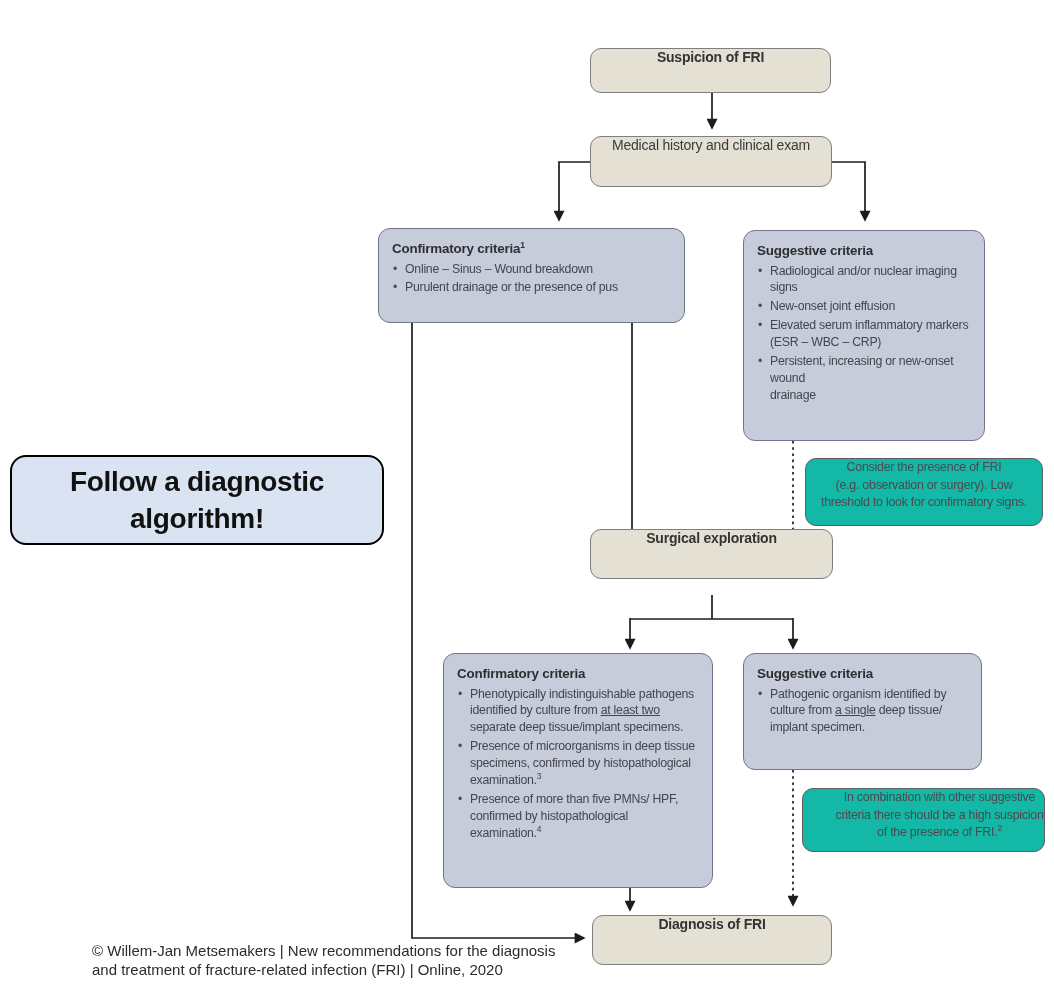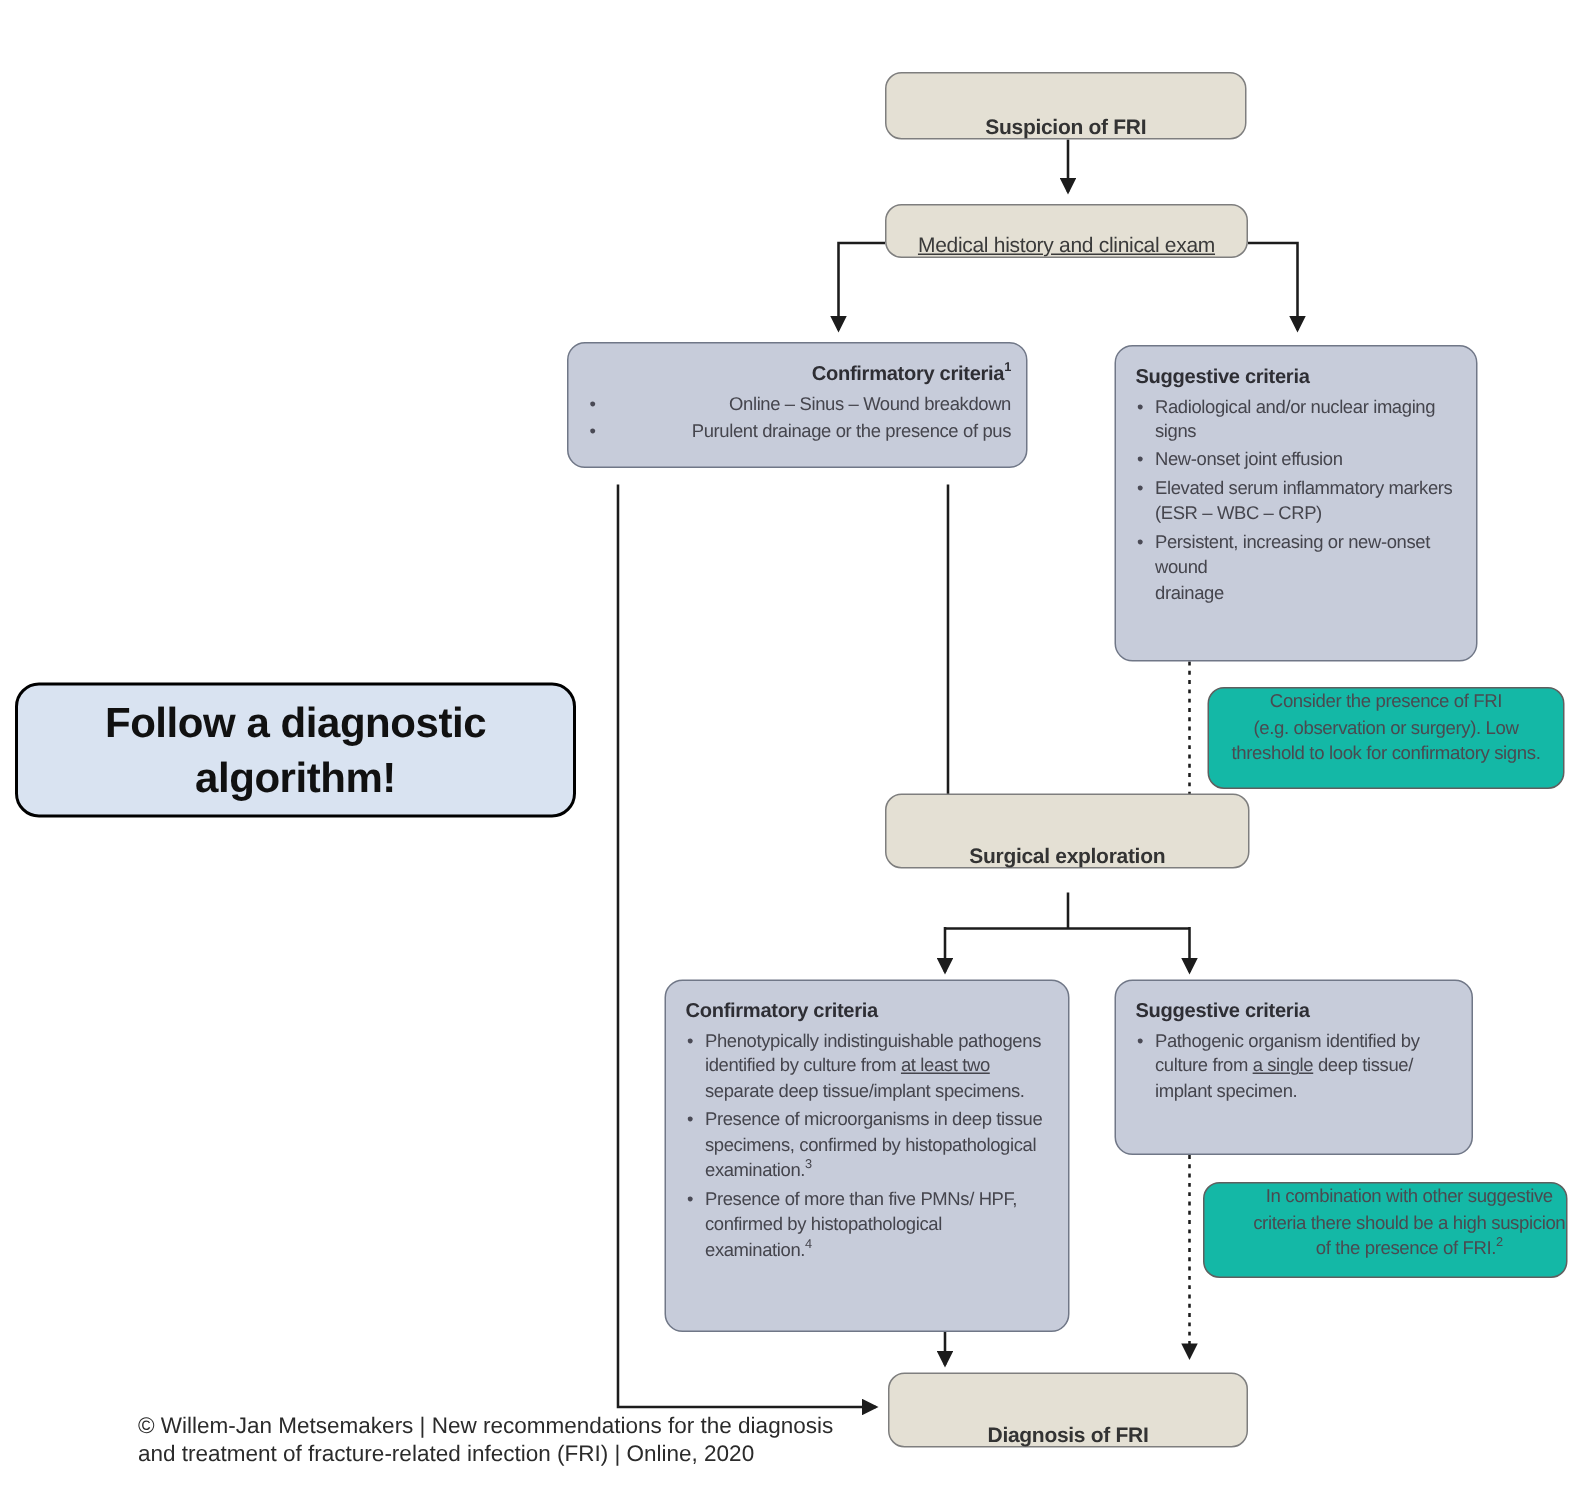--- a/index.html
+++ b/index.html
@@ -10,21 +10,21 @@
     color:#333;
   }
   .layer { position:absolute; left:0; top:0; width:1054px; height:997px; pointer-events:none; }
 
   .box { position:absolute; box-sizing:border-box; }
 
   .beige {
     background:var(--box-beige,#e4e0d4);
     border:1.6px solid var(--border-gray,#7e7e7e);
     border-radius:11px;
-    display:flex; align-items:flex-end; justify-content:center;
+    display:flex; align-items:flex-start; justify-content:center;
     text-align:center; color:#3a3a3a;
     font-size:14px; letter-spacing:-0.2px;
   }
   .beige.bold { font-weight:bold; color:#333; }
 
   .blue {
     background:var(--box-blue,#c7ccda);
     border:1.6px solid var(--border-blue,#707787);
     border-radius:12px;
     padding:11px 10px 8px 13px;
@@ -87,25 +87,25 @@
     <path class="connector" d="M630,618 V648" marker-end="url(#ah)"></path>
     <path class="connector" d="M793,618 V648" marker-end="url(#ah)"></path>
     <path class="connector" d="M630,888 V910" marker-end="url(#ah)"></path>
     <path class="connector dotted" d="M793,770 V905" marker-end="url(#ah)"></path>
   </svg>
 
   <div class="box beige bold" style="left:590px; top:48px; width:241px; height:45px;">
     <span>Suspicion of FRI</span>
   </div>
 
-  <div class="box beige" style="left:590px; top:136px; width:242px; height:36px;text-decoration:underline;">
+  <div class="box beige" style="left:590px; top:136px; width:242px; height:51px;">
     <span>Medical history and clinical exam</span>
   </div>
 
-  <div class="box blue" style="left:378px; top:228px; width:307px; height:84px;text-align:right;">
+  <div class="box blue" style="left:378px; top:228px; width:307px; height:95px;">
     <div class="title"><span>Confirmatory criteria</span><sup>1</sup></div>
     <ul>
       <li><span>Online – Sinus – Wound breakdown</span></li>
       <li><span>Purulent drainage or the presence of pus</span></li>
     </ul>
   </div>
 
   <div class="box blue" style="left:743px; top:230px; width:242px; height:211px;">
     <div class="title">Suggestive criteria</div>
     <ul>

